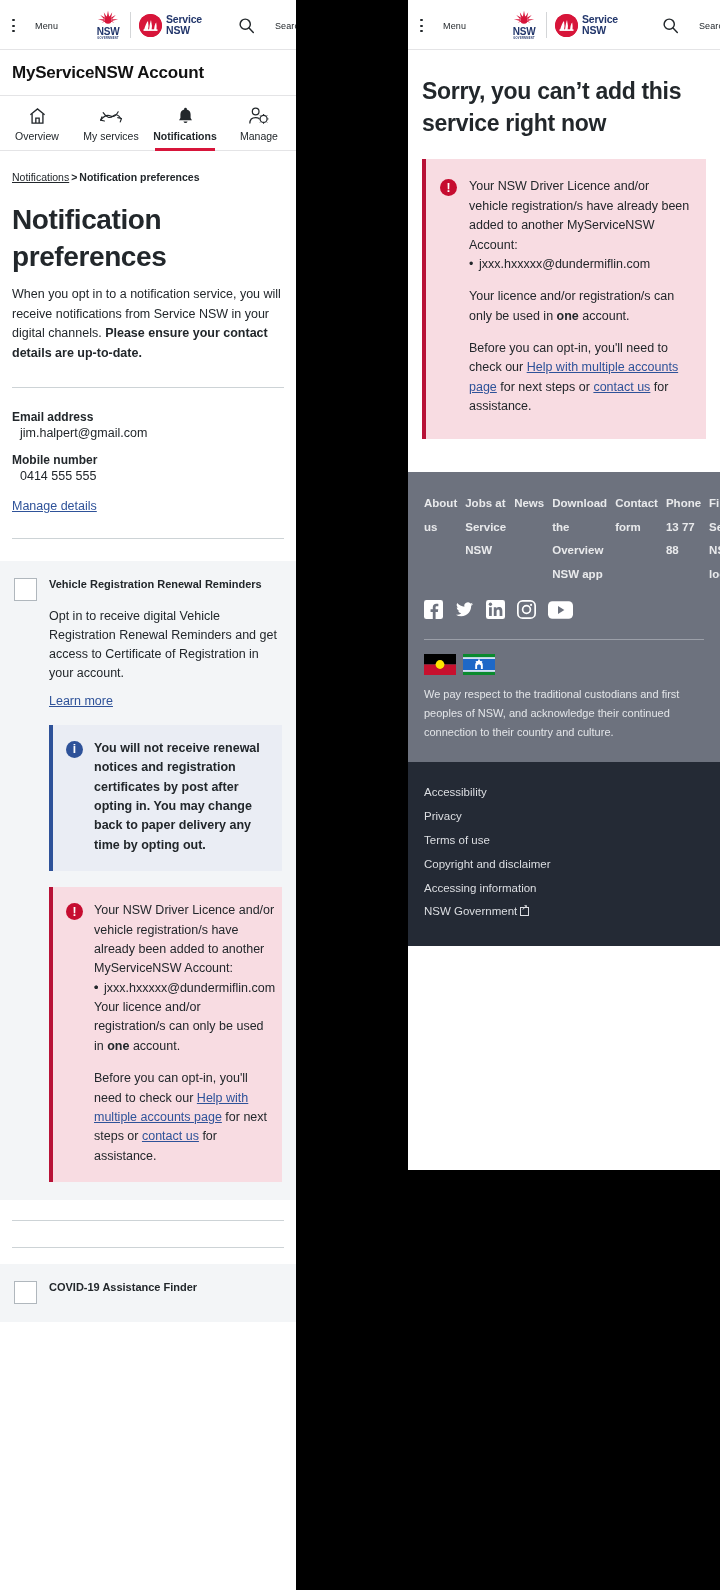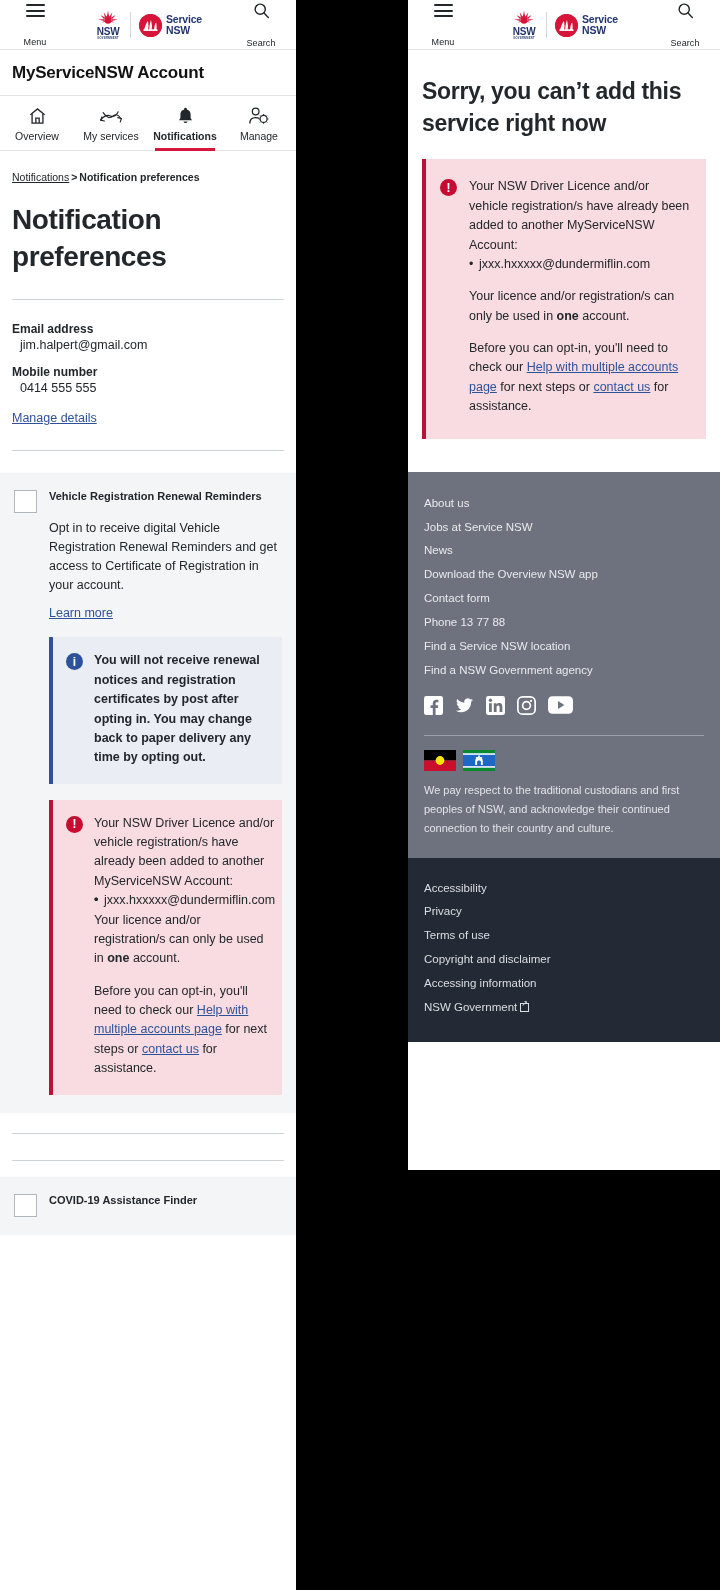--- a/index.html
+++ b/index.html
@@ -20,21 +20,21 @@
     position: absolute; left: 408px; top: 0; width: 312px; height: 1170px;
     background: #ffffff; overflow: hidden;
   }
 
   
   .site-header {
     display:flex; align-items:center; justify-content:space-between;
     padding: 8px 12px 6px 12px; height: 50px;
     border-bottom: 1px solid #e4e4e6; background:#fff;
   }
-  .hdr-btn { display:flex; flex-direction:column; align-items:center; gap:20px; width:46px; }
+  .hdr-btn { display:flex; flex-direction:row; align-items:center; gap:20px; width:46px; }
   .hdr-btn .lbl { font-size:9px; color:#22272b; letter-spacing:.1px; }
   .burger { width:19px; height:13px; display:flex; flex-direction:column; justify-content:space-between; }
   .burger i { display:block; height:2px; background:#22272b; border-radius:1px; }
   .search-glyph { width:19px; height:15px; display:flex; align-items:center; justify-content:center; }
 
   .logo-wrap { display:flex; align-items:center; gap:8px; }
   .logo-nsw { display:flex; flex-direction:column; align-items:center; }
   .waratah { width:28px; height:17px; }
   .logo-nsw .txt { font-size:10px; font-weight:bold; color:#22366b; letter-spacing:-.2px; line-height:1; }
   .logo-nsw .sub { font-size:2.6px; font-weight:bold; color:#22366b; letter-spacing:.3px; line-height:1.5;}
@@ -112,21 +112,21 @@
   
   .rp-content { padding: 26px 14px 0 14px; }
   h1.rp-title { font-size:23px; line-height:1.38; font-weight:bold; color:#22272b; letter-spacing:-.3px;}
   .rp-alert-wrap { padding: 20px 14px 0 14px; }
   .rp-alert { display:flex; gap:12px; background:#f8dce2; border-left:4px solid #b81237;
               padding:18px 16px 22px 14px; }
   .rp-alert .msg { font-size:12.5px; line-height:1.55; color:#22272b; }
 
   
   .footer-main { background:#6d727e; padding:20px 16px 20px 16px; margin-top:33px; }
-  .f-links { display:flex; flex-direction:column; gap:0; }
+  .f-links { display:flex; flex-direction:row; gap:8px;font-weight:bold; }
   .f-links a { color:#e9eaec; text-decoration:none; font-size:11.5px; line-height:2.08; }
   .socials { display:flex; gap:12px; margin-top:13px; }
   .soc { width:19px; height:19px; display:flex; align-items:center; justify-content:center; }
   .f-rule { height:1px; background:#9b9fa8; margin:20px 0 14px 0; }
   .flags { display:flex; gap:7px; margin-bottom:10px; }
   .flag { width:32px; height:21px; position:relative; overflow:hidden; }
   .ack { font-size:11px; line-height:1.72; color:#e3e5e8; }
   .footer-bottom { background:#242a35; padding:19px 16px 22px 16px; }
   .footer-bottom a { color:#dcdee2; text-decoration:none; font-size:11.5px; line-height:2.08; display:block; }
   .ext-ic { display:inline-block; width:9px; height:9px; border:1px solid #dcdee2; position:relative; vertical-align:-1px; margin-left:3px;}
@@ -244,20 +244,24 @@
 
       </div>
     </div>
 
     <div class="breadcrumb">
       <a href="#">Notifications</a><span class="sep">&gt;</span><span class="cur">Notification preferences</span>
     </div>
 
     <div class="content">
       <h1 class="page-title">Notification preferences</h1>
+      <p class="intro">
+        <span>When you opt in to a notification service, you will receive notifications from Service NSW in your digital channels.</span>
+        <b>Please ensure your contact details are up-to-date.</b>
+      </p>
 
       <div class="rule"></div>
 
       <div class="field-blk">
         <div class="field-label">Email address</div>
         <div class="field-val">jim.halpert@gmail.com</div>
       </div>
       <div class="field-blk">
         <div class="field-label">Mobile number</div>
         <div class="field-val">0414 555 555</div>

